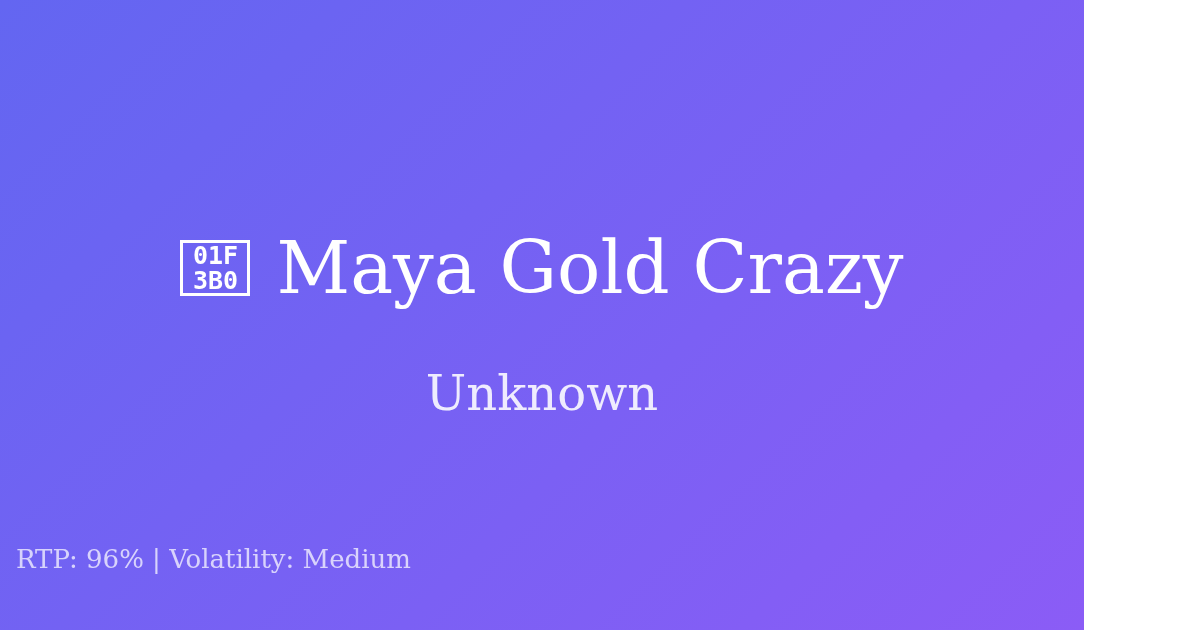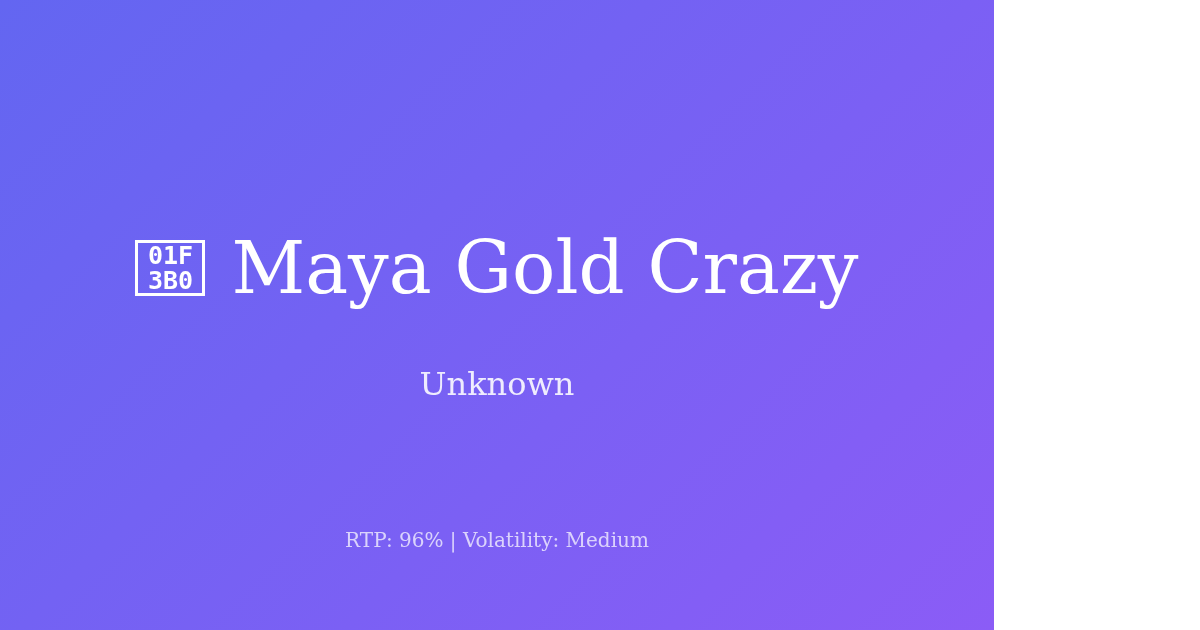--- a/index.html
+++ b/index.html
@@ -10,21 +10,21 @@
   body {
     width: 1200px;
     height: 630px;
     overflow: hidden;
     font-family: "DejaVu Serif", "Liberation Serif", serif;
   }
 
   .og-card {
     position: relative;
     box-sizing: border-box;
-    width: 994px;
+    width: 1084px;
     height: 630px;
     background: linear-gradient(135deg, #6366f1 0%, #8b5cf6 100%);
     display: flex;
     flex-direction: column;
     align-items: center;
     justify-content: flex-start;
   }
 
   
   .title-row {
@@ -75,39 +75,38 @@
 
   
   .subtitle {
     position: absolute;
     left: 0;
     right: 0;
     top: 365px;
     text-align: center;
     font-family: "DejaVu Serif", "Liberation Serif", serif;
     font-weight: 400;
-    font-size: 32px;
+    font-size: 48px;
     line-height: 1.2;
     color: rgba(255, 255, 255, 0.88);
     margin: 0;
   }
 
   
   .meta {
     position: absolute;
     left: 0;
     right: 0;
     top: 528px;
-    text-align: center;
     font-family: "DejaVu Serif", "Liberation Serif", serif;
     font-weight: 400;
-    font-size: 20px;
+    font-size: 26px;
     line-height: 1.2;
     color: rgba(255, 255, 255, 0.72);
-    margin: 0;
+    margin: 16px;
   }
 </style>
 </head>
 <body>
 
 <div class="og-card">
 
   <div class="title-row">
 
     <span class="tofu">

